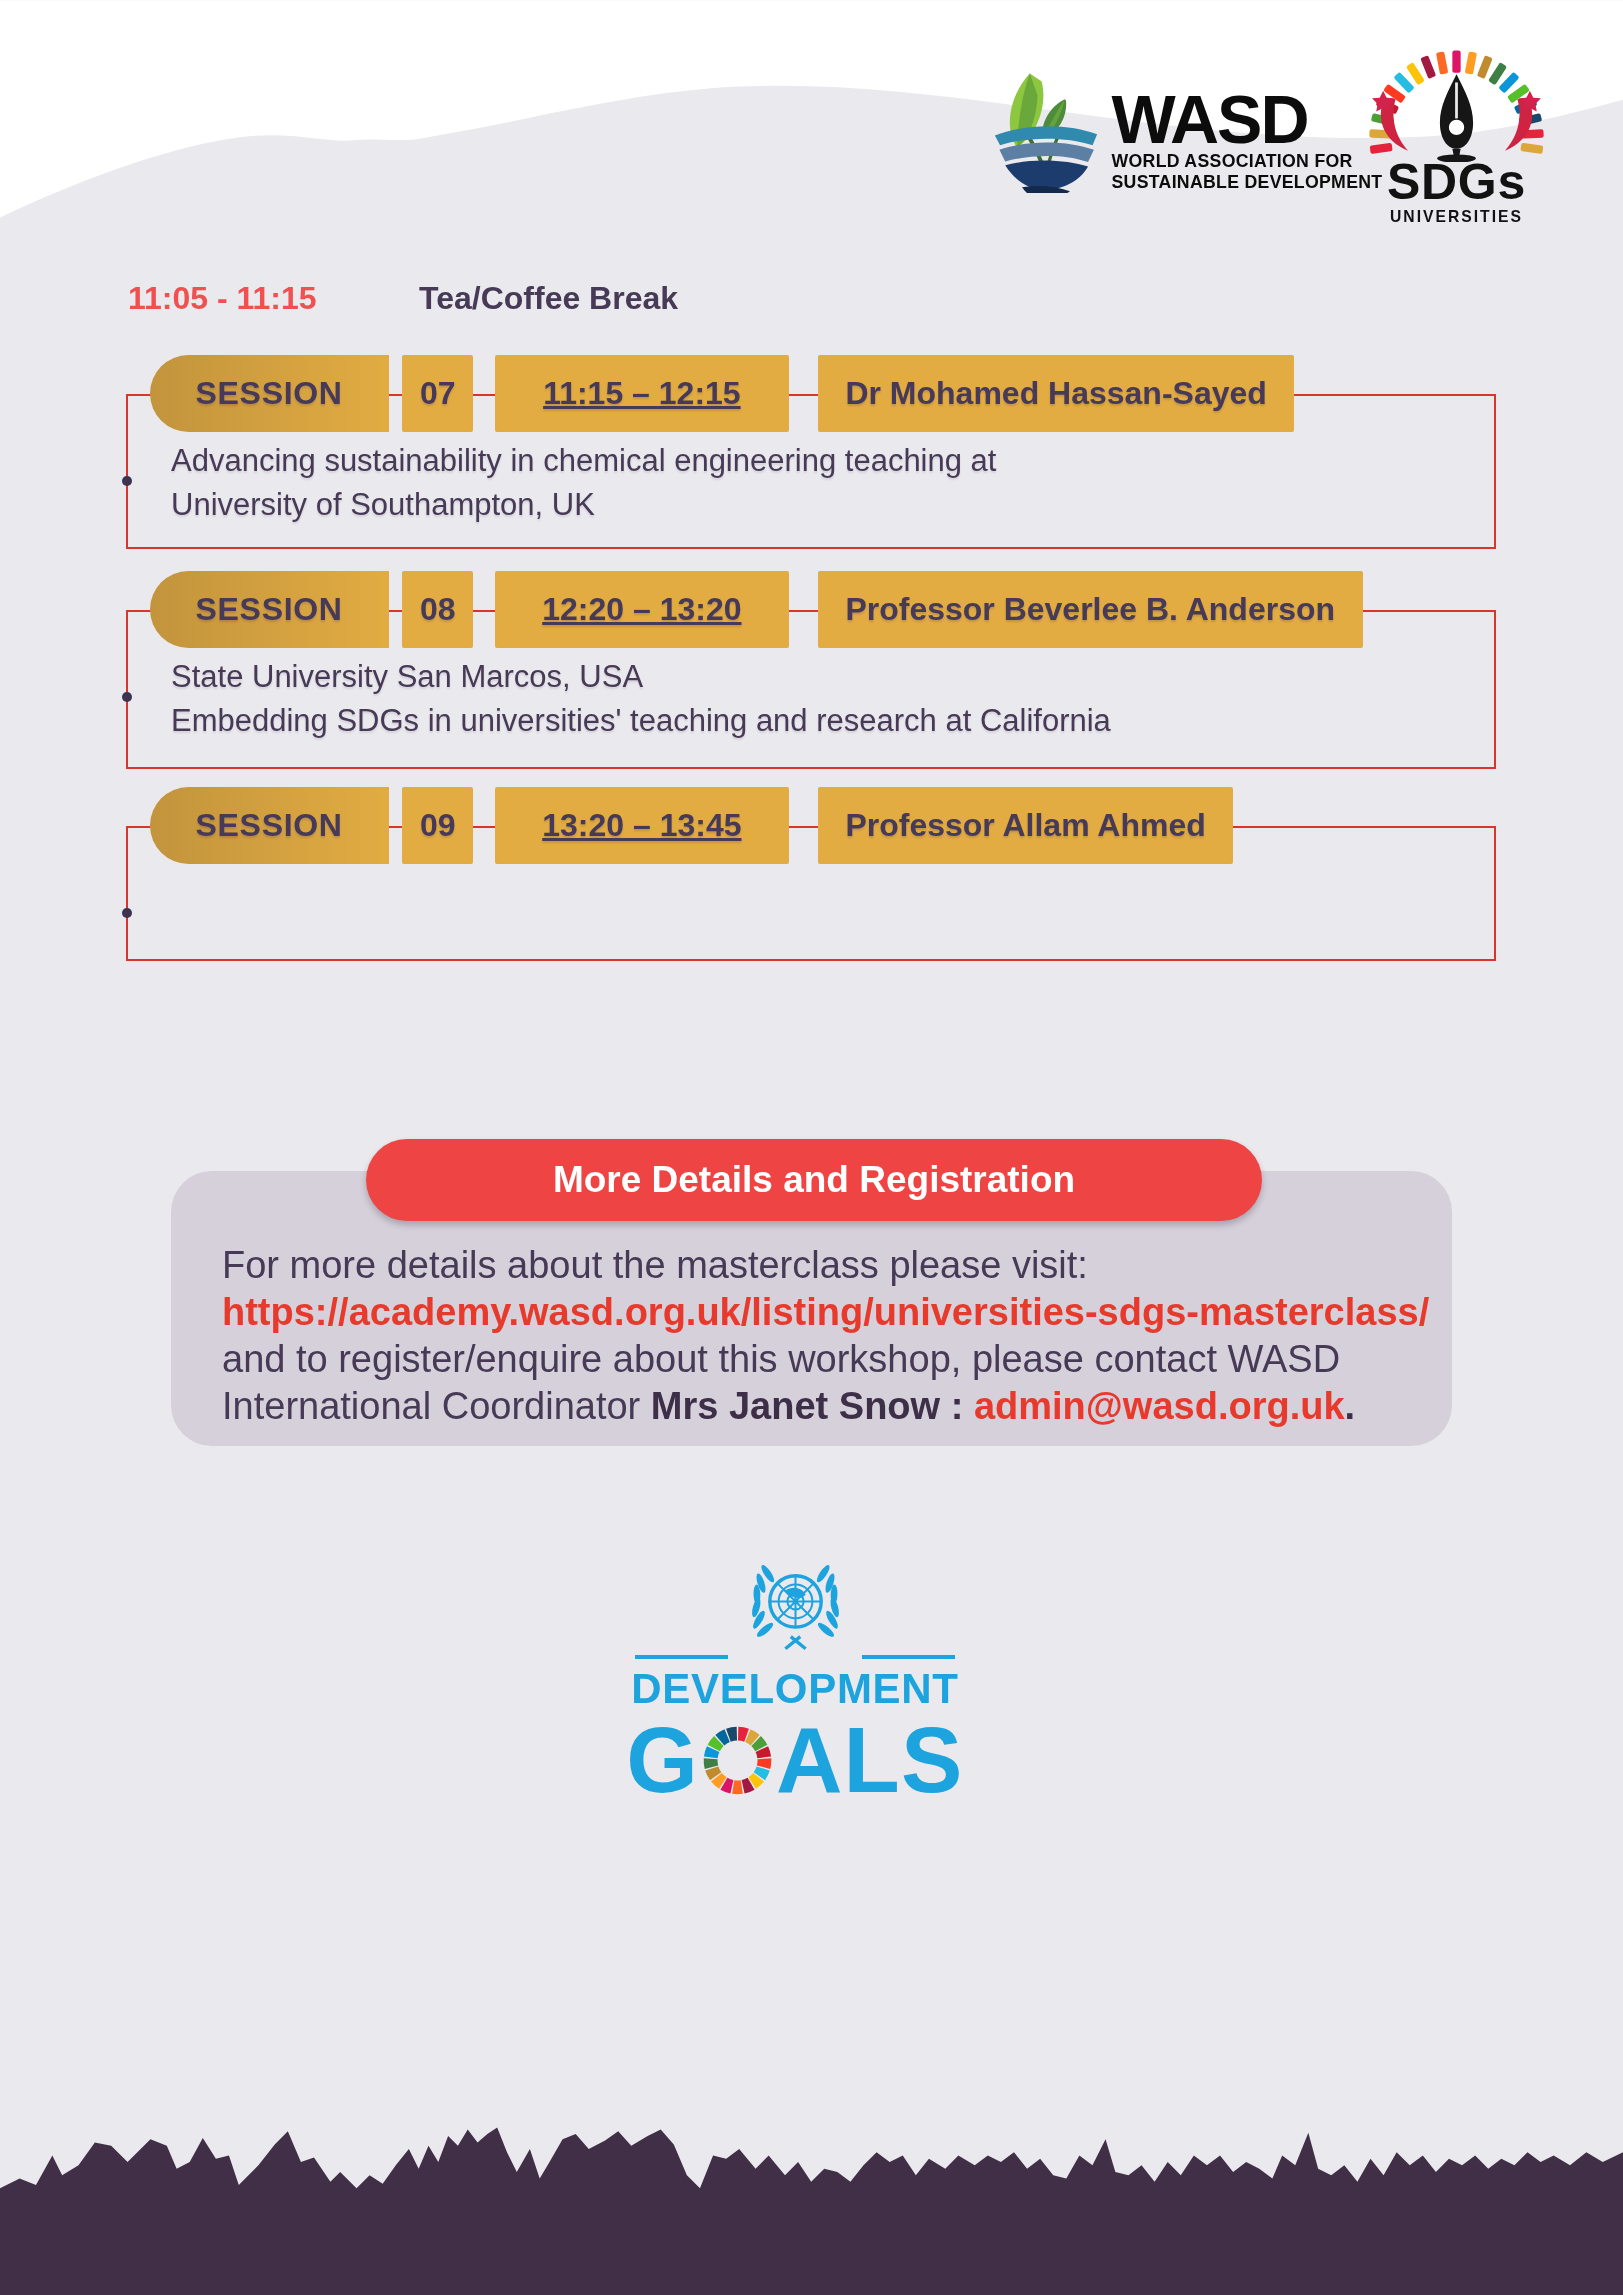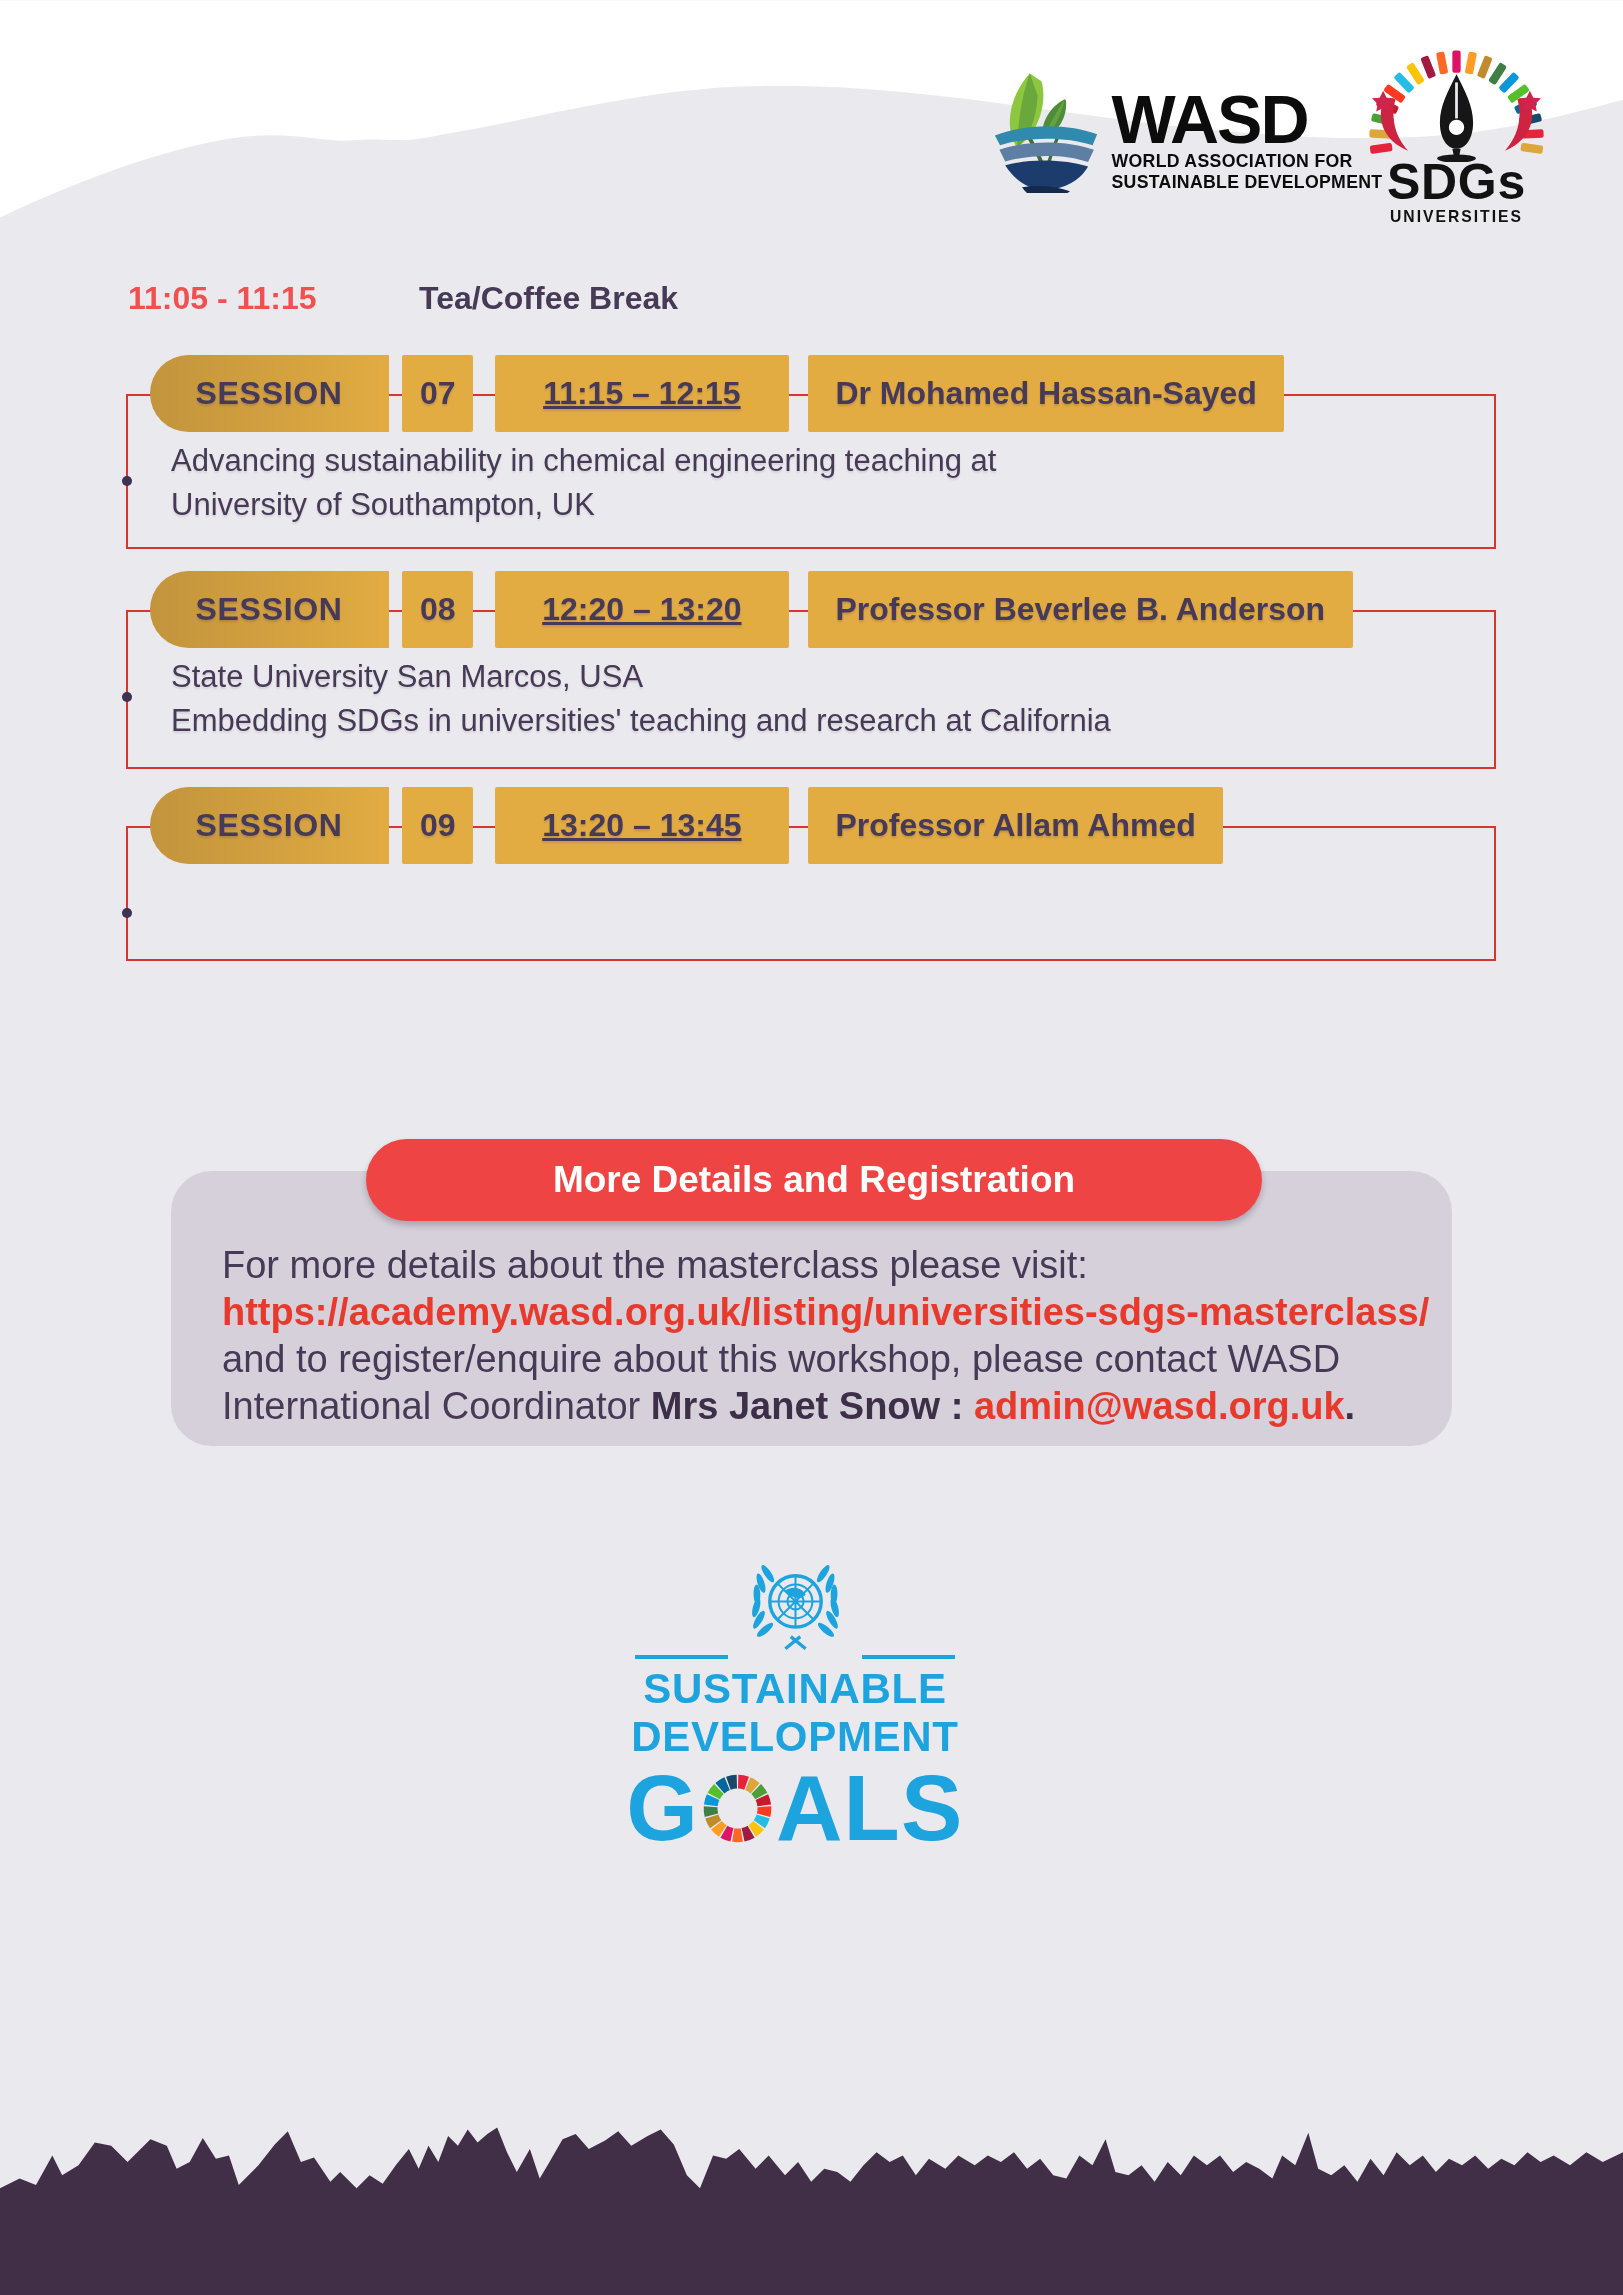--- a/index.html
+++ b/index.html
@@ -34,21 +34,21 @@
   }
   .badges{position:absolute;top:0;left:23.6px;height:77px;display:flex;align-items:stretch;z-index:2;}
   .badge{
     background:#e2ac42;color:#463a58;font-weight:bold;font-size:32px;
     display:flex;align-items:center;justify-content:center;border-radius:2px;
     text-shadow:0 2px 2px rgba(60,40,80,0.18);
   }
   .badge.session-label{width:239px;border-radius:39px 0 0 39px;background:linear-gradient(90deg,#c2943c,#e2ac42);letter-spacing:0.7px;}
   .badge.num{width:71px;margin-left:13.7px;}
   .badge.time{width:294px;margin-left:21.6px;text-decoration:underline;}
-  .badge.speaker{margin-left:19px;padding:0 27.5px;white-space:nowrap;}
+  .badge.speaker{margin-left:29px;padding:0 27.5px;white-space:nowrap;}
   #session-1{top:355px;} #session-1 .box{height:151px;}
   #session-2{top:571px;} #session-2 .box{height:155px;}
   #session-3{top:787px;} #session-3 .box{height:131px;}
   
   .reg-panel{position:absolute;left:171px;top:1171px;width:1281px;height:275px;border-radius:41px;background:#d5d0d9;}
   .reg-pill{
     position:absolute;left:366px;top:1139px;width:896px;height:82px;border-radius:42px;
     background:#ef4444;color:#ffffff;font-size:37px;font-weight:bold;
     display:flex;align-items:center;justify-content:center;z-index:2;
     box-shadow:0 3.9px 6.5px rgba(40,25,55,0.25);
@@ -215,21 +215,20 @@
           <ellipse cx="139" cy="103" rx="15" ry="5" transform="rotate(60 139 103)"></ellipse>
           <ellipse cx="143" cy="85" rx="15" ry="5" transform="rotate(75 143 85)"></ellipse>
           <ellipse cx="142" cy="66" rx="15" ry="5" transform="rotate(92 142 66)"></ellipse>
           <ellipse cx="136" cy="49" rx="15" ry="5" transform="rotate(108 136 49)"></ellipse>
           <ellipse cx="126" cy="35" rx="15" ry="5" transform="rotate(124 126 35)"></ellipse>
           <path d="M70,146 L92,128 M100,146 L78,128" stroke="#1da3dd" stroke-width="5"></path>
         </g>
       </svg>
       <div class="bar"></div>
     </div>
-    <div class="sdg-line">SUSTAINABLE</div>
     <div class="sdg-line">DEVELOPMENT</div>
     <div class="goals-row">
       <span>G</span>
       <svg width="69" height="69" viewBox="0 0 200 200">
           <g id="goals-wheel-g">
             <path d="M102.4,2.0 A98,98 0 0 1 133.2,7.8 L119.6,45.4 A58,58 0 0 0 101.4,42.0 Z" fill="#e5243b"></path>
             <path d="M137.6,9.5 A98,98 0 0 1 164.2,26.0 L138.0,56.2 A58,58 0 0 0 122.3,46.4 Z" fill="#dda63a"></path>
             <path d="M167.8,29.2 A98,98 0 0 1 186.6,54.2 L151.3,72.9 A58,58 0 0 0 140.1,58.1 Z" fill="#4c9f38"></path>
             <path d="M188.8,58.5 A98,98 0 0 1 197.3,88.6 L157.6,93.2 A58,58 0 0 0 152.5,75.4 Z" fill="#c5192d"></path>
             <path d="M197.8,93.3 A98,98 0 0 1 194.9,124.5 L156.2,114.5 A58,58 0 0 0 157.9,96.1 Z" fill="#ff3a21"></path>

